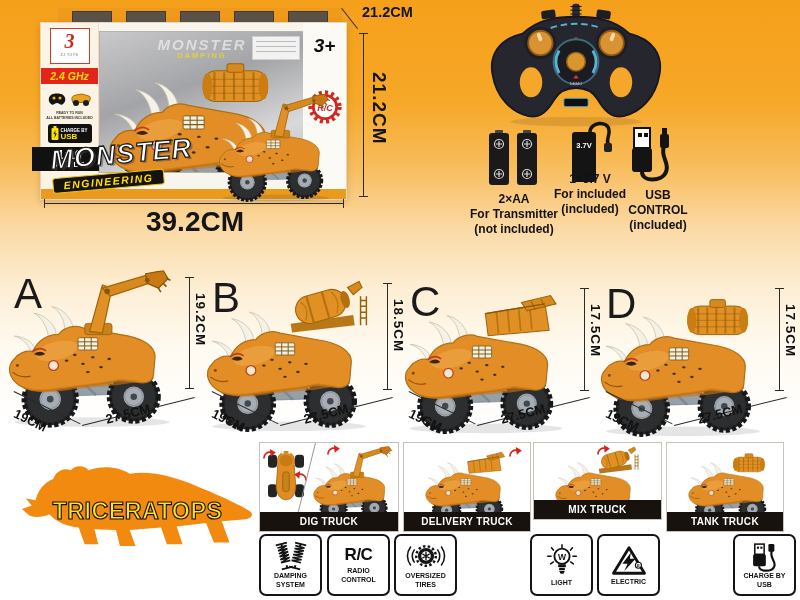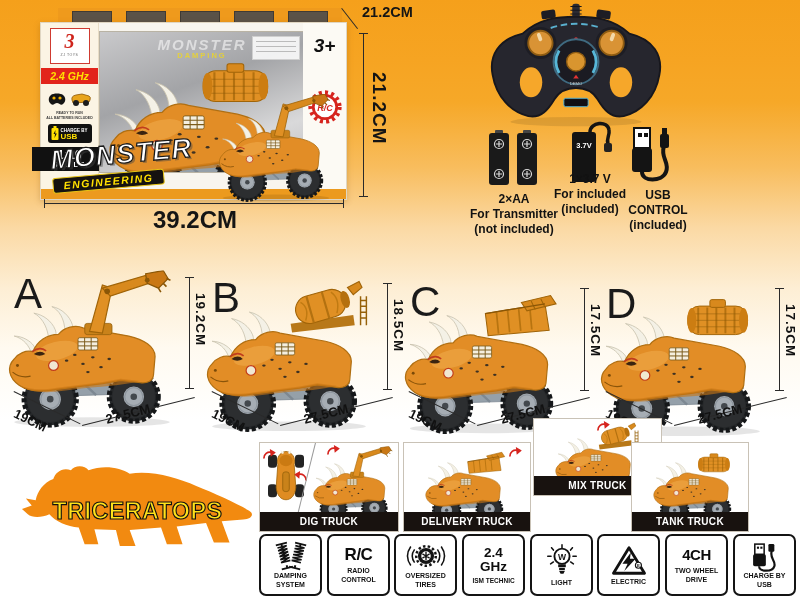--- a/index.html
+++ b/index.html
@@ -248,21 +248,21 @@
     <svg class="abs" style="left:176px;top:72px;width:118px;height:107px" viewBox="0 0 210 190">
       <use href="#truck-base"></use>
         <use href="#att-dig" x="88" y="-2" width="118" height="88"></use>
     </svg>
   </div>
 
   <div class="abs hline" style="left:44px;top:203px;width:300px">
     <span class="tickv" style="left:0"></span>
     <span class="tickv" style="right:0"></span>
   </div>
-  <div class="abs dim-text" style="left:120px;top:206px;width:150px;text-align:center;font-size:24px">39.2CM</div>
+  <div class="abs dim-text" style="left:120px;top:206px;width:150px;text-align:center;font-size:28px">39.2CM</div>
 
   <div class="abs hline" style="left:342px;top:8px;width:26px;transform:rotate(52deg);transform-origin:left top"></div>
   <div class="abs dim-text" style="left:362px;top:4px;font-size:14.5px">21.2CM</div>
 
   <div class="abs vline" style="left:363px;top:33px;height:164px">
     <span class="tickh" style="top:0"></span>
     <span class="tickh" style="bottom:0"></span>
   </div>
   <div class="abs dim-text vtext" style="left:368px;top:72px;font-size:19px">21.2CM</div>
 
@@ -439,34 +439,34 @@
         <use href="#truck-base"></use>
           <use href="#att-delivery" x="96" y="10" width="110" height="78"></use>
       </svg>
       <svg class="abs" style="left:104px;top:4px;width:14px;height:12px" viewBox="0 0 16 14">
           <use href="#arrow-curve"></use>
         </svg>
     </div>
     <div class="card-label">DELIVERY TRUCK</div>
   </div>
 
-  <div class="abs card" style="left:533px;top:418px;width:129px;height:78px">
+  <div class="abs card" style="left:533px;top:442px;width:129px;height:78px">
     <div class="card-img">
       <svg class="abs" style="left:20px;top:2px;width:88px;height:80px" viewBox="0 0 210 190">
         <use href="#truck-base"></use>
           <use href="#att-mix" x="98" y="2" width="108" height="82"></use>
       </svg>
       <svg class="abs" style="left:62px;top:2px;width:14px;height:12px" viewBox="0 0 16 14">
           <use href="#arrow-curve"></use>
         </svg>
     </div>
     <div class="card-label">MIX TRUCK</div>
   </div>
 
-  <div class="abs card" style="left:631px;top:442px;width:118px;height:90px">
+  <div class="abs card" style="left:666px;top:442px;width:118px;height:90px">
     <div class="card-img">
       <svg class="abs" style="left:20px;top:2px;width:88px;height:80px" viewBox="0 0 210 190">
         <use href="#truck-base"></use>
           <use href="#att-tank" x="98" y="14" width="106" height="72"></use>
       </svg>
     </div>
     <div class="card-label">TANK TRUCK</div>
   </div>
 
   <div class="tile" style="left:259px">
@@ -501,25 +501,20 @@
       <circle cx="20" cy="15" r="5" fill="#fff"></circle>
       <g stroke="#141414" stroke-width="1.4">
         <path d="M20,15 L20,10.6 M20,15 L23.8,12.8 M20,15 L23.8,17.2 M20,15 L20,19.4 M20,15 L16.2,17.2 M20,15 L16.2,12.8"></path>
       </g>
       <circle cx="20" cy="15" r="1.4" fill="#141414"></circle>
     </svg>
     <div class="tile-label">OVERSIZED</div>
     <div class="tile-label">TIRES</div>
   </div>
 
-  <div class="tile" style="left:462px">
-    <div class="tile-big2">2.4</div>
-    <div class="tile-big2">GHz</div>
-    <div class="tile-label" style="font-size:6.5px;margin-top:3px">ISM TECHNIC</div>
-  </div>
 
   <div class="tile" style="left:530px">
     <svg width="38" height="34" viewBox="0 0 40 34">
       <g stroke="#111" stroke-width="1.6" stroke-linecap="round">
         <path d="M20,0 V3 M9,3 L11,5.5 M31,3 L29,5.5 M5,12 H8.5 M35,12 H31.5 M8,20 L11,18 M32,20 L29,18"></path>
       </g>
       <circle cx="20" cy="12" r="8" fill="#fff" stroke="#111" stroke-width="2"></circle>
       <text x="20" y="15.5" text-anchor="middle" font-size="9" font-weight="bold" fill="#111" font-family="Liberation Sans">W</text>
       <rect x="16" y="20.5" width="8" height="3" fill="#111"></rect>
       <rect x="17" y="24.2" width="6" height="2.5" fill="#111"></rect>
@@ -531,25 +526,20 @@
   <div class="tile" style="left:597px">
     <svg width="38" height="32" viewBox="0 0 40 34">
       <path d="M20,3 L36.5,30 L3.5,30 Z" fill="#fff" stroke="#111" stroke-width="3" stroke-linejoin="round"></path>
       <polygon points="22,8 13,20 18.5,20 15,27.5 27,14.5 21,14.5" fill="#111"></polygon>
       <circle cx="30" cy="21.5" r="3.2" fill="#fff" stroke="#111" stroke-width="1.2"></circle>
       <text x="30" y="23.6" text-anchor="middle" font-size="4.5" font-weight="bold" fill="#111" font-family="Liberation Sans">E</text>
     </svg>
     <div class="tile-label">ELECTRIC</div>
   </div>
 
-  <div class="tile" style="left:665px">
-    <div class="tile-big" style="font-size:15px">4CH</div>
-    <div class="tile-label" style="margin-top:3px">TWO WHEEL</div>
-    <div class="tile-label">DRIVE</div>
-  </div>
 
   <div class="tile" style="left:733px">
     <svg width="34" height="30" viewBox="0 0 40 34">
       <rect x="8" y="3" width="11" height="12" fill="#fff" stroke="#111" stroke-width="1.8"></rect>
       <rect x="10.5" y="6" width="2.5" height="2.5" fill="#111"></rect>
         <rect x="14.5" y="6" width="2.5" height="2.5" fill="#111"></rect>
       <rect x="6" y="15" width="15" height="14" rx="2" fill="#111"></rect>
       <path d="M13,29 C13,36 29,36 31,29 C33,22 25,20 28,11" stroke="#111" stroke-width="2.6" fill="none"></path>
       <rect x="24" y="3" width="7" height="9" rx="1.5" fill="#111"></rect>
     </svg>

